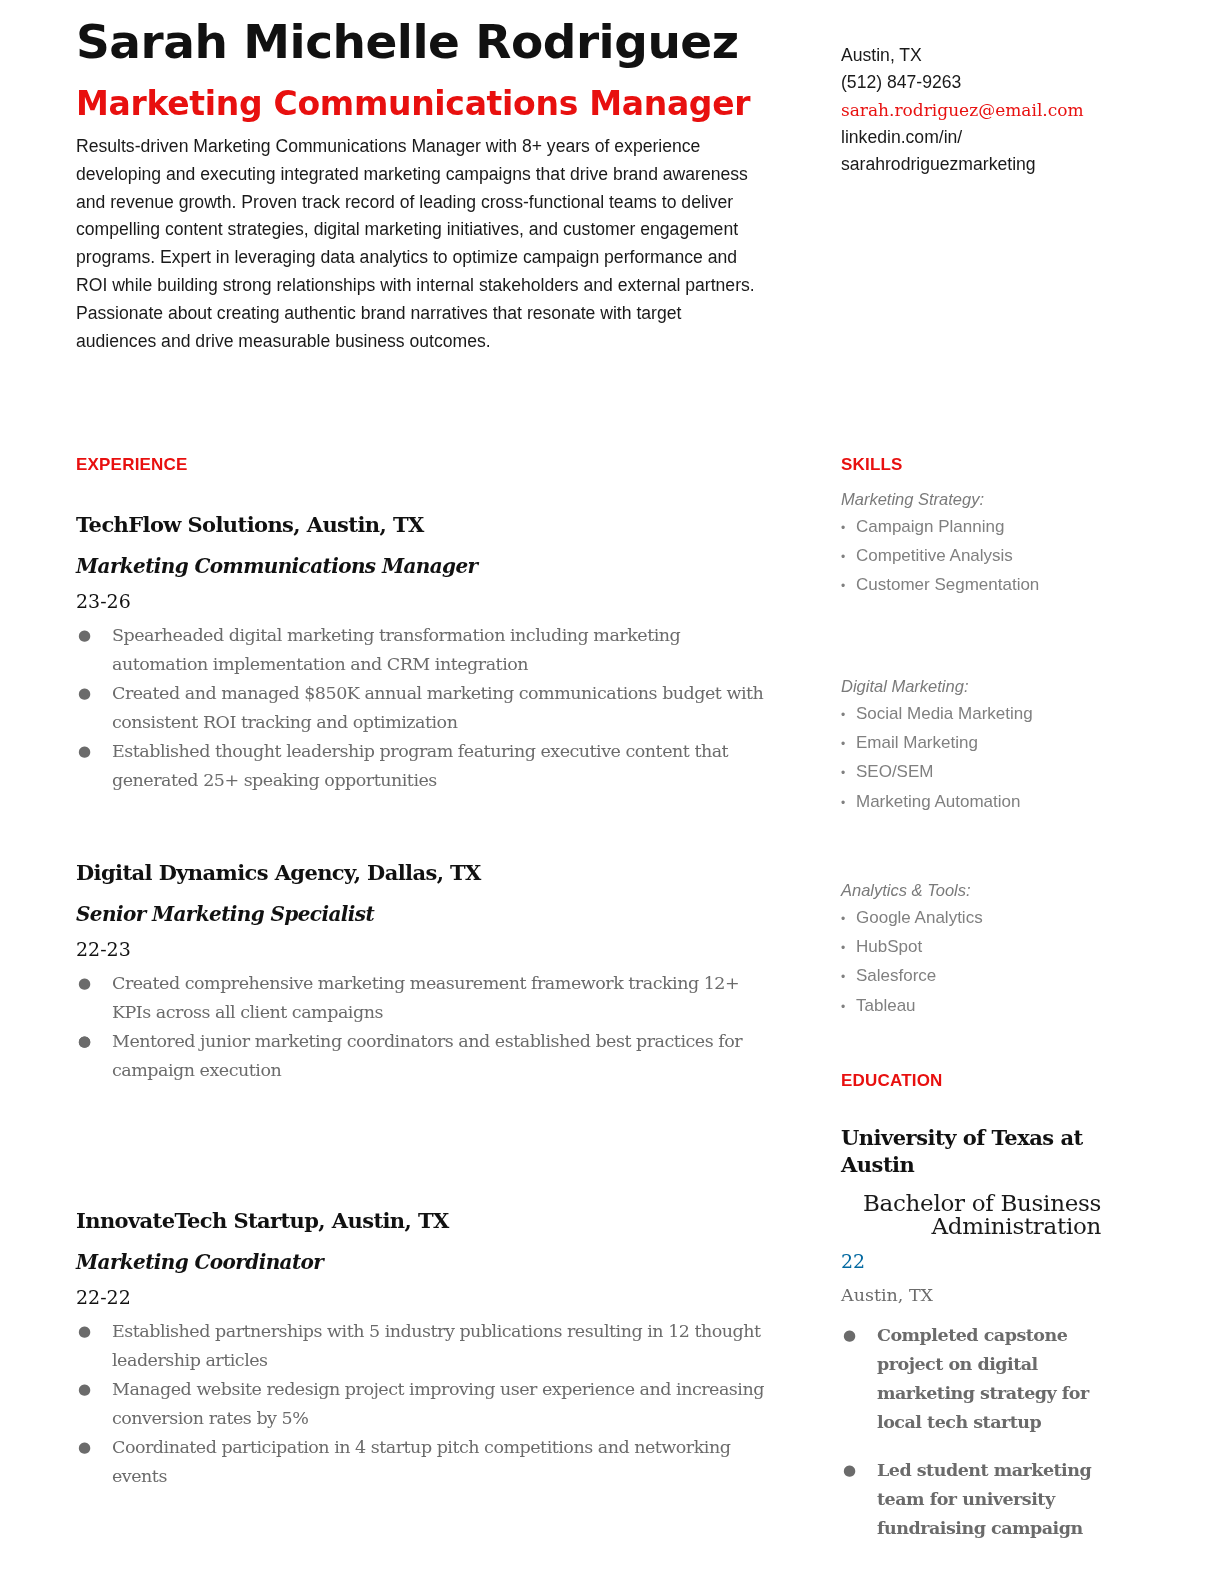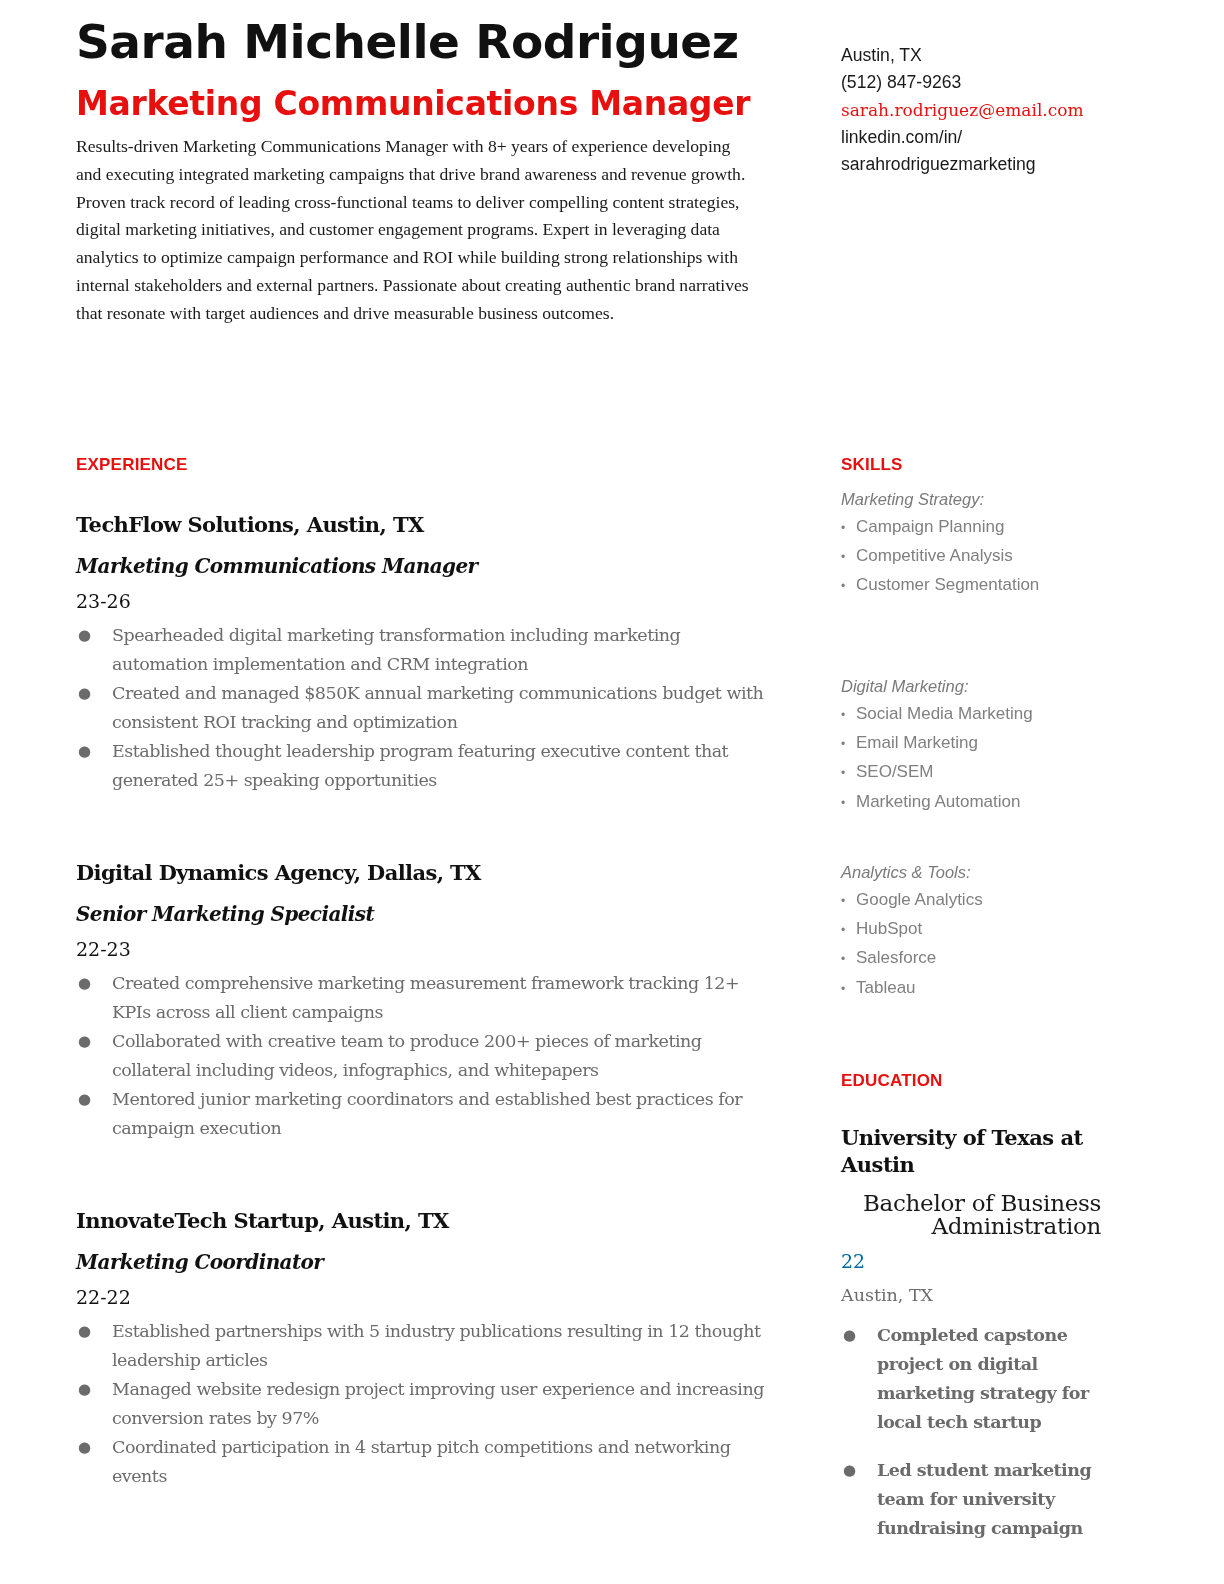--- a/index.html
+++ b/index.html
@@ -2,21 +2,21 @@
 <html><head>
 <meta charset="utf-8">
 <style>
   html, body { margin: 0; padding: 0; background: #ffffff; }
   body { width: 1224px; height: 1584px; position: relative; overflow: hidden; color: #111; }
   .page { position: absolute; left: 0; top: 0; width: 1224px; height: 1584px; border-radius: 17px; }
 
   
   .name { position: absolute; left: 76px; top: 14px; font-family: "DejaVu Sans", sans-serif; font-weight: bold; font-size: 47px; letter-spacing: -0.5px; color: #111; white-space: nowrap; }
   .role { position: absolute; left: 76px; top: 84px; font-family: "DejaVu Sans", sans-serif; font-weight: bold; font-size: 33px; color: #e8100f; letter-spacing: -0.3px; white-space: nowrap; }
-  .summary { position: absolute; left: 76px; top: 133px; width: 680px; font-family: Liberation Serif, serif; font-size: 17.6px; line-height: 27.8px; color: #1a1a1a; }
+  .summary { position: absolute; left: 76px; top: 133px; width: 680px; font-family: Liberation Sans, sans-serif; font-size: 17.6px; line-height: 27.8px; color: #1a1a1a; }
 
   .contact { position: absolute; left: 841px; top: 42px; width: 300px; font-family: "Liberation Sans", sans-serif; font-size: 17.6px; line-height: 27.3px; color: #1a1a1a; }
   .contact .email { font-family: "DejaVu Serif", serif; color: #e8100f; font-size: 17px; }
   .contact div { white-space: nowrap; }
 
   
   .sec-head { position: absolute; font-family: "Liberation Sans", sans-serif; font-weight: bold; font-size: 17px; color: #e8100f; letter-spacing: 0.2px; }
 
   
   .exp { position: absolute; left: 76px; width: 700px; }
@@ -73,32 +73,32 @@
       <li><span class="dot">●</span><span>Established thought leadership program featuring executive content that generated 25+ speaking opportunities</span></li>
     </ul>
   </div>
 
   <div class="exp" style="top:859px;">
     <div class="company">Digital Dynamics Agency, Dallas, TX</div>
     <div class="title">Senior Marketing Specialist</div>
     <div class="dates">22-23</div>
     <ul class="bullets">
       <li><span class="dot">●</span><span>Created comprehensive marketing measurement framework tracking 12+ KPIs across all client campaigns</span></li>
-      <li><span class="dot">●</span><span>Collaborated with creative team to produce 200+ pieces of marketing collateral including videos, infographics, and whitepapers</span></li>
+      <li><span class="dot">●</span></li>
       <li><span class="dot">●</span><span>Mentored junior marketing coordinators and established best practices for campaign execution</span></li>
     </ul>
   </div>
 
   <div class="exp" style="top:1207px;">
     <div class="company">InnovateTech Startup, Austin, TX</div>
     <div class="title">Marketing Coordinator</div>
     <div class="dates">22-22</div>
     <ul class="bullets">
       <li><span class="dot">●</span><span>Established partnerships with 5 industry publications resulting in 12 thought leadership articles</span></li>
-      <li><span class="dot">●</span><span>Managed website redesign project improving user experience and increasing conversion rates by 97%</span></li>
+      <li><span class="dot">●</span><span>Managed website redesign project improving user experience and increasing conversion rates by 5%</span></li>
       <li><span class="dot">●</span><span>Coordinated participation in 4 startup pitch competitions and networking events</span></li>
     </ul>
   </div>
 
   <div class="sec-head" style="left:841px; top:455px;">SKILLS</div>
 
   <div class="skills" style="top:486px;">
     <div class="skill-cat">Marketing Strategy:</div>
     <ul class="skill-list">
       <li><span class="sdot">•</span><span>Campaign Planning</span></li>
@@ -110,21 +110,21 @@
   <div class="skills" style="top:673px;">
     <div class="skill-cat">Digital Marketing:</div>
     <ul class="skill-list">
       <li><span class="sdot">•</span><span>Social Media Marketing</span></li>
       <li><span class="sdot">•</span><span>Email Marketing</span></li>
       <li><span class="sdot">•</span><span>SEO/SEM</span></li>
       <li><span class="sdot">•</span><span>Marketing Automation</span></li>
     </ul>
   </div>
 
-  <div class="skills" style="top:859px;">
+  <div class="skills" style="top:877px;">
     <div class="skill-cat">Analytics &amp; Tools:</div>
     <ul class="skill-list">
       <li><span class="sdot">•</span><span>Google Analytics</span></li>
       <li><span class="sdot">•</span><span>HubSpot</span></li>
       <li><span class="sdot">•</span><span>Salesforce</span></li>
       <li><span class="sdot">•</span><span>Tableau</span></li>
     </ul>
   </div>
 
   <div class="sec-head" style="left:841px; top:1071px;">EDUCATION</div>

